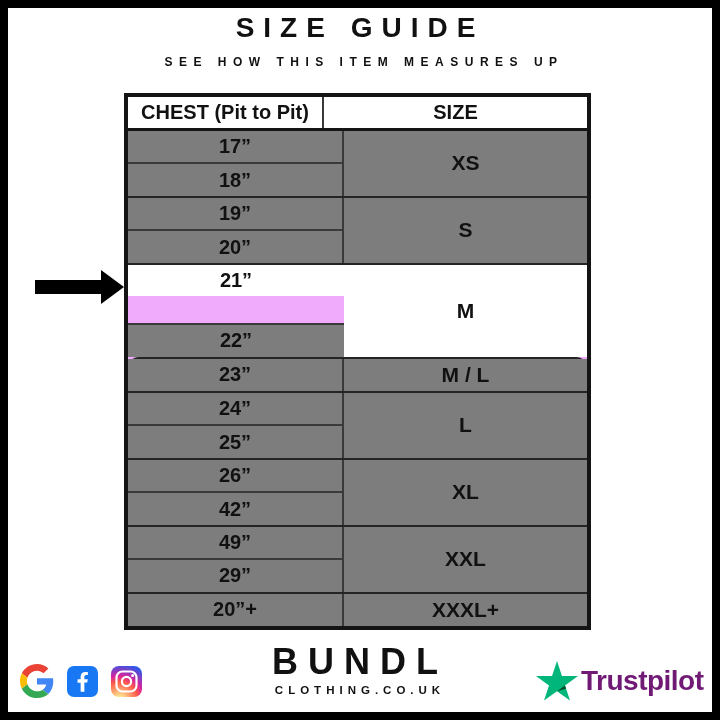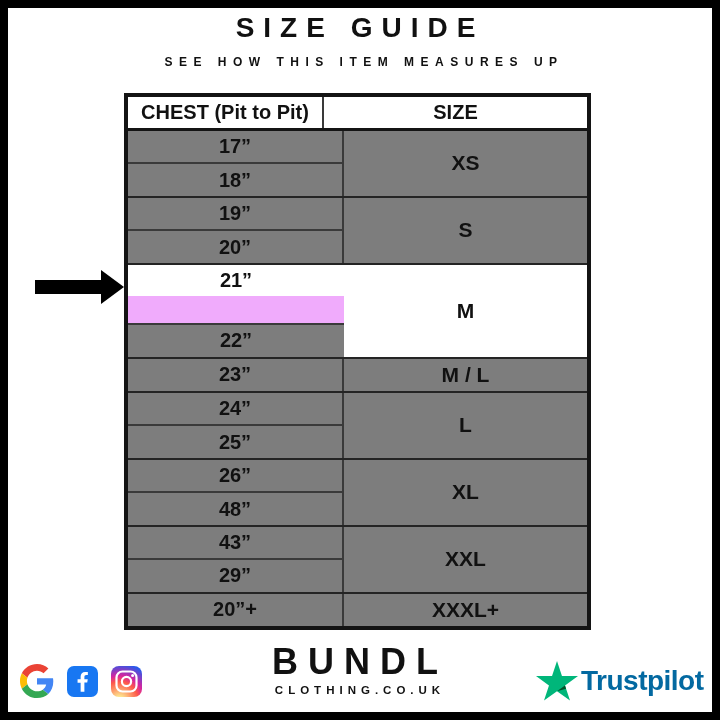--- a/index.html
+++ b/index.html
@@ -59,21 +59,21 @@
   .icon-box{display:flex;align-items:center;justify-content:center;}
   .ig-icon{
     width:31px;height:31px;border-radius:8px;
     background:radial-gradient(circle at 28% 110%, #fdf497 0%, #fdf497 5%, #fd5949 45%, #d6249f 60%, #285AEB 90%);
     display:flex;align-items:center;justify-content:center;
   }
   .brand{position:absolute;left:0;right:0;top:644px;text-align:center;z-index:5;}
   .brand-name{font-size:36px;font-weight:700;letter-spacing:10px;line-height:1;}
   .brand-domain{font-size:11.5px;font-weight:700;letter-spacing:5px;margin-top:4px;}
   .trustpilot{position:absolute;left:536px;top:660px;display:flex;align-items:center;gap:3px;z-index:10;}
-  .tp-label{font-size:28px;font-weight:700;color:#0369a1;letter-spacing:-0.5px;}
+  .tp-label{font-size:28px;font-weight:700;color:#701a75;letter-spacing:-0.5px;}
 </style>
 </head>
 <body>
 
 <div class="frame">
   <div class="border-overlay"></div>
 
   <div class="title">SIZE GUIDE</div>
   <div class="subtitle">SEE HOW THIS ITEM MEASURES UP</div>
 
@@ -102,43 +102,43 @@
           </div>
           <div class="scell">S</div>
         </div>
         <div class="group hl" style="flex-grow: 2;">
           <div class="mcol">
             <div class="mcell white">21”</div>
             <div class="mcell">22”</div>
           </div>
           <div class="scell white">M</div>
         </div>
-        <div class="group" style="flex-grow: 1;">
+        <div class="group" style="flex-grow: 1; border-radius: 11px;">
           <div class="mcol">
             <div class="mcell">23”</div>
           </div>
           <div class="scell">M / L</div>
         </div>
         <div class="group" style="flex-grow: 2;">
           <div class="mcol">
             <div class="mcell">24”</div>
             <div class="mcell">25”</div>
           </div>
           <div class="scell">L</div>
         </div>
         <div class="group" style="flex-grow: 2;">
           <div class="mcol">
             <div class="mcell">26”</div>
-            <div class="mcell">48”</div>
+            <div class="mcell">42”</div>
           </div>
           <div class="scell">XL</div>
         </div>
         <div class="group" style="flex-grow: 2;">
           <div class="mcol">
-            <div class="mcell">43”</div>
+            <div class="mcell">49”</div>
             <div class="mcell">29”</div>
           </div>
           <div class="scell">XXL</div>
         </div>
         <div class="group" style="flex-grow: 1;">
           <div class="mcol">
             <div class="mcell">20”+</div>
           </div>
           <div class="scell">XXXL+</div>
         </div>

